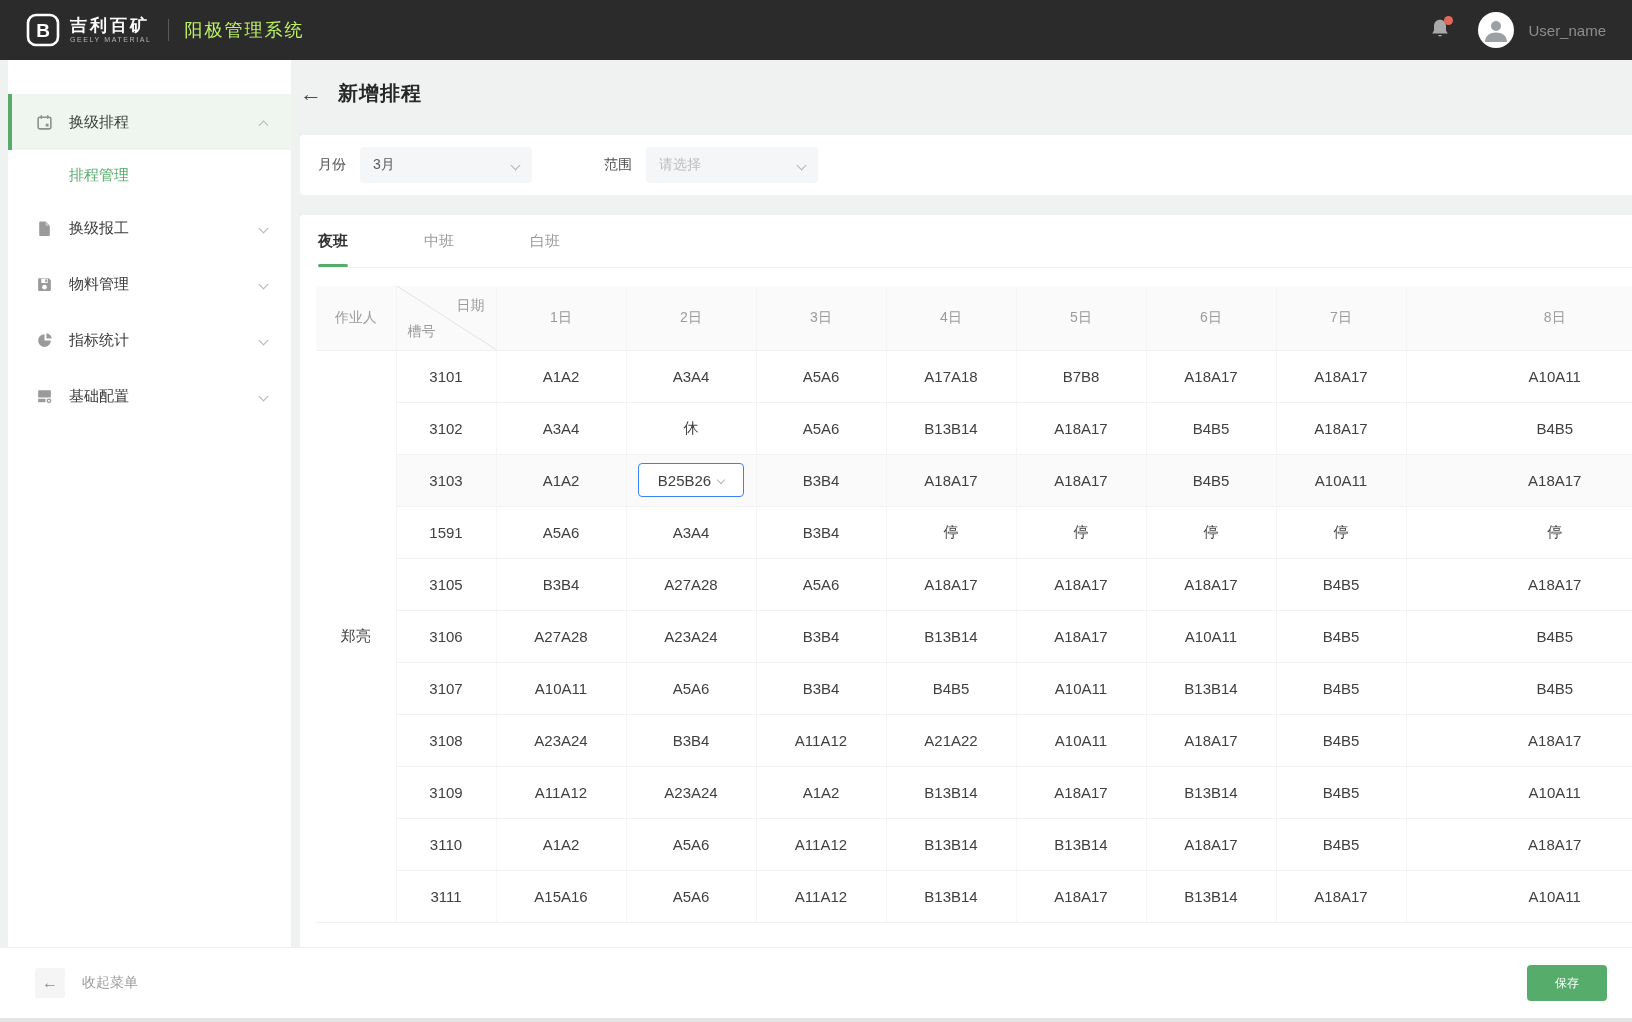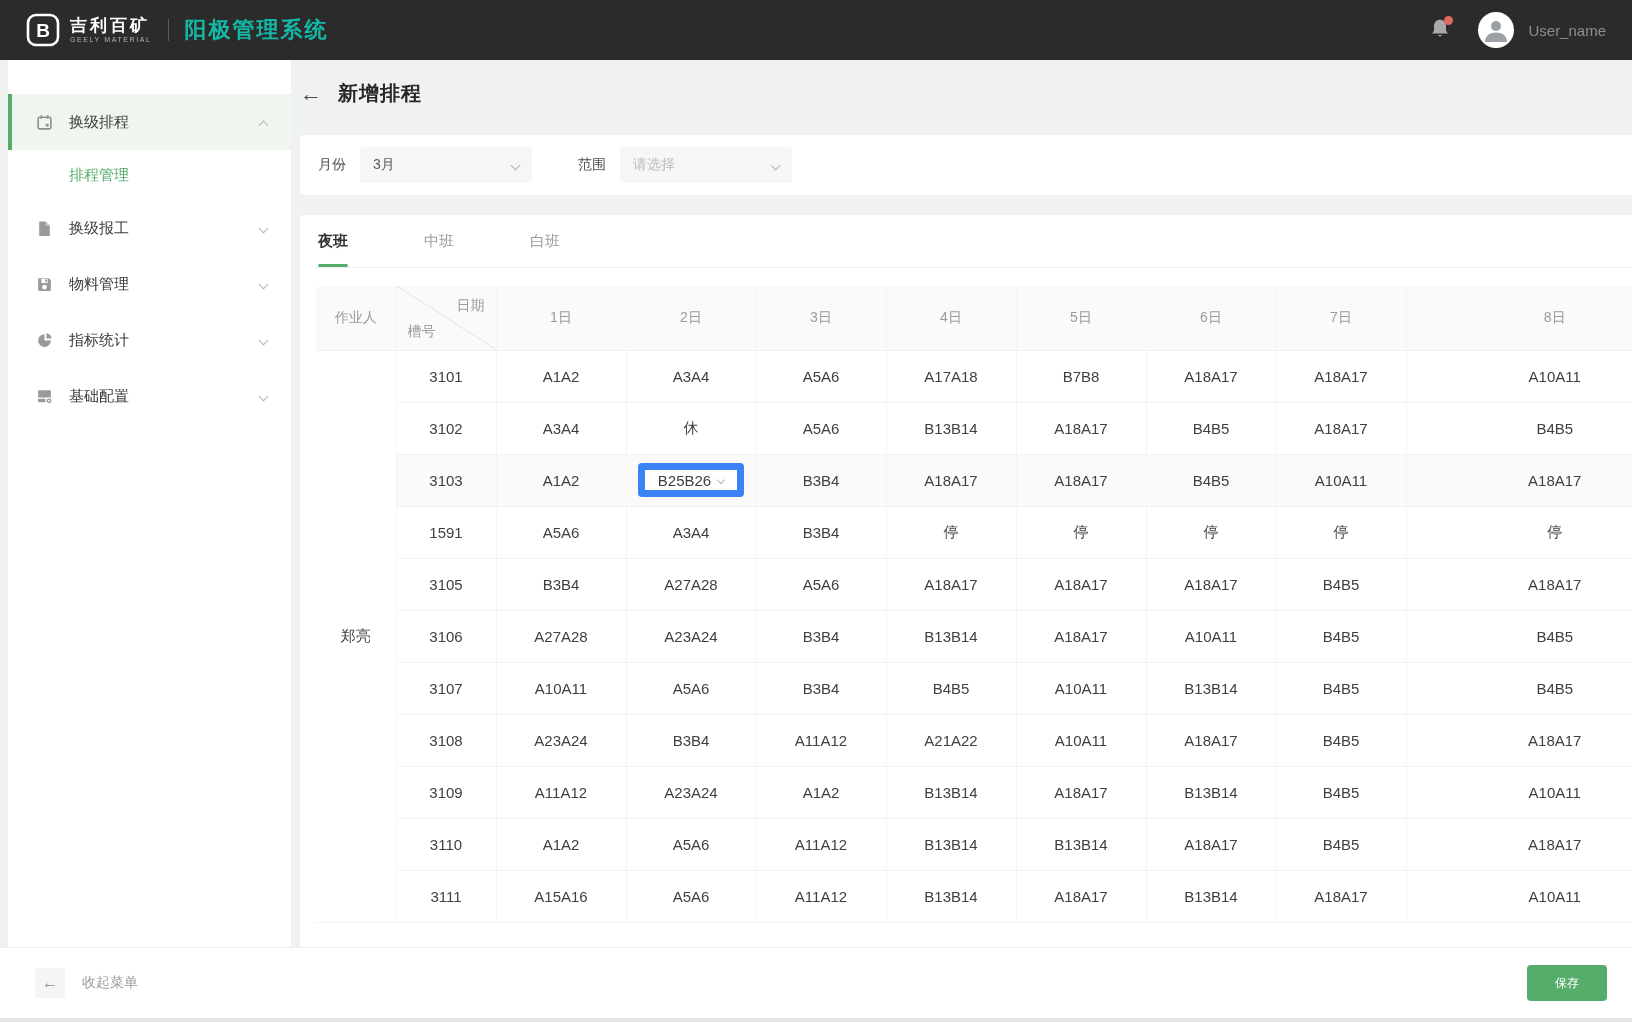--- a/index.html
+++ b/index.html
@@ -7,21 +7,21 @@
     font-family:"Liberation Sans","DejaVu Sans",sans-serif; color:#404040; }
 
   
   .topbar { position:absolute; left:0; top:0; width:1632px; height:60px; background:#2b2b2b;
     display:flex; align-items:center; padding:0 26px; z-index:30; }
   .logo { display:flex; align-items:center; }
   .logo-text { margin-left:10px; }
   .logo-cn { color:#fff; font-size:17px; font-weight:bold; letter-spacing:3px; line-height:18px;}
   .logo-en { color:#b5b5b5; font-size:7px; letter-spacing:1.6px; margin-top:1px;}
   .logo-divider { width:1px; height:22px; background:#5a5a5a; margin:0 16px; }
-  .app-title { color:#14b8a6; font-size:22px; font-weight:bold; letter-spacing:2px; }
+  .app-title { color:#bef264; font-size:18px; font-weight:normal; letter-spacing:2px; }
   .topbar-right { margin-left:auto; display:flex; align-items:center; }
   .bell-wrap { position:relative; width:22px; height:24px; cursor:pointer; }
   .bell-dot { position:absolute; top:-2px; right:-1px; width:9px; height:9px; border-radius:50%;
     background:#e0695c; }
   .avatar { width:36px; height:36px; border-radius:50%; background:#fff; margin-left:26px;
     display:flex; align-items:center; justify-content:center; overflow:hidden; cursor:pointer;}
   .username { color:#8d8d8d; font-size:15px; margin-left:14px; }
 
   
   .sidebar { position:absolute; left:8px; top:60px; width:283px; height:887px; background:#fff;
@@ -45,21 +45,21 @@
 
   
   .page-header { position:absolute; left:300px; top:80px; display:flex; align-items:center; z-index:5;}
   .back-arrow { font-size:22px; color:#4a4a4a; cursor:pointer; line-height:1; }
   .page-title { font-size:20px; font-weight:bold; color:#262626; margin-left:16px; letter-spacing:1px;}
 
   
   .filter-card { position:absolute; left:300px; top:135px; width:1575px; height:60px;
     background:#fff; border-radius:4px; display:flex; align-items:center; padding:0 18px; z-index:5;}
   .f-label { font-size:14px; color:#4f4f4f; margin-right:14px; }
-  .f-label.range { margin-left:46px; }
+  .f-label.range { margin-left:72px; }
   .select { width:172px; height:36px; background:#f5f6f7; border-radius:4px; display:flex;
     align-items:center; padding:0 13px; cursor:pointer; }
   .sel-val { font-size:14px; color:#5a5a5a; }
   .sel-val.placeholder { color:#bdbdbd; }
   .select .chev { margin-left:auto; }
   .spacer { flex:1; }
   .btn { border:none; border-radius:4px; font-size:12px; cursor:pointer;
     font-family:inherit; }
   .btn.ghost { width:56px; height:34px; background:#f1f1f1; color:#4f4f4f; }
   .btn.primary { width:66px; height:34px; background:#56ad6b; color:#fff; margin-left:14px; }
@@ -83,21 +83,21 @@
   .corner-th { position:relative; }
   .corner-th svg { position:absolute; inset:0; width:100%; height:100%; }
   .corner-top { position:absolute; top:11px; right:11px; }
   .corner-bottom { position:absolute; bottom:9px; left:11px; }
   .op-cell { color:#404040; background:#fff; }
   .slot-cell { color:#3d3d3d; }
   .cell-m { color:#c1c1c1; }
   .cell-r { color:#e0695c; }
   .row-hl td { background:#fafafa; }
   .cell-select { display:inline-flex; align-items:center; justify-content:center;
-    min-width:106px; height:34px; padding:0 10px; background:#fff; border:7px solid #3b82f6;
+    min-width:106px; height:34px; padding:0 10px; background:#fff; border:1px solid #3b82f6;
     border-radius:4px; cursor:pointer; }
   .cell-select span { font-size:15px; color:#404040; }
   .v-scrollbar { position:absolute; right:3px; top:150px; width:6px; height:215px;
     background:#dcdcdc; border-radius:3px; cursor:pointer; }
 
   
   .footer { position:absolute; left:0; top:947px; width:1632px; height:71px; background:#fff;
     border-top:1px solid #efefef; display:flex; align-items:center; padding:0 25px 0 35px; z-index:40;}
   .collapse-btn { width:30px; height:30px; background:#f5f5f5; border:none; border-radius:3px;
     color:#8a8a8a; font-size:16px; cursor:pointer; }

